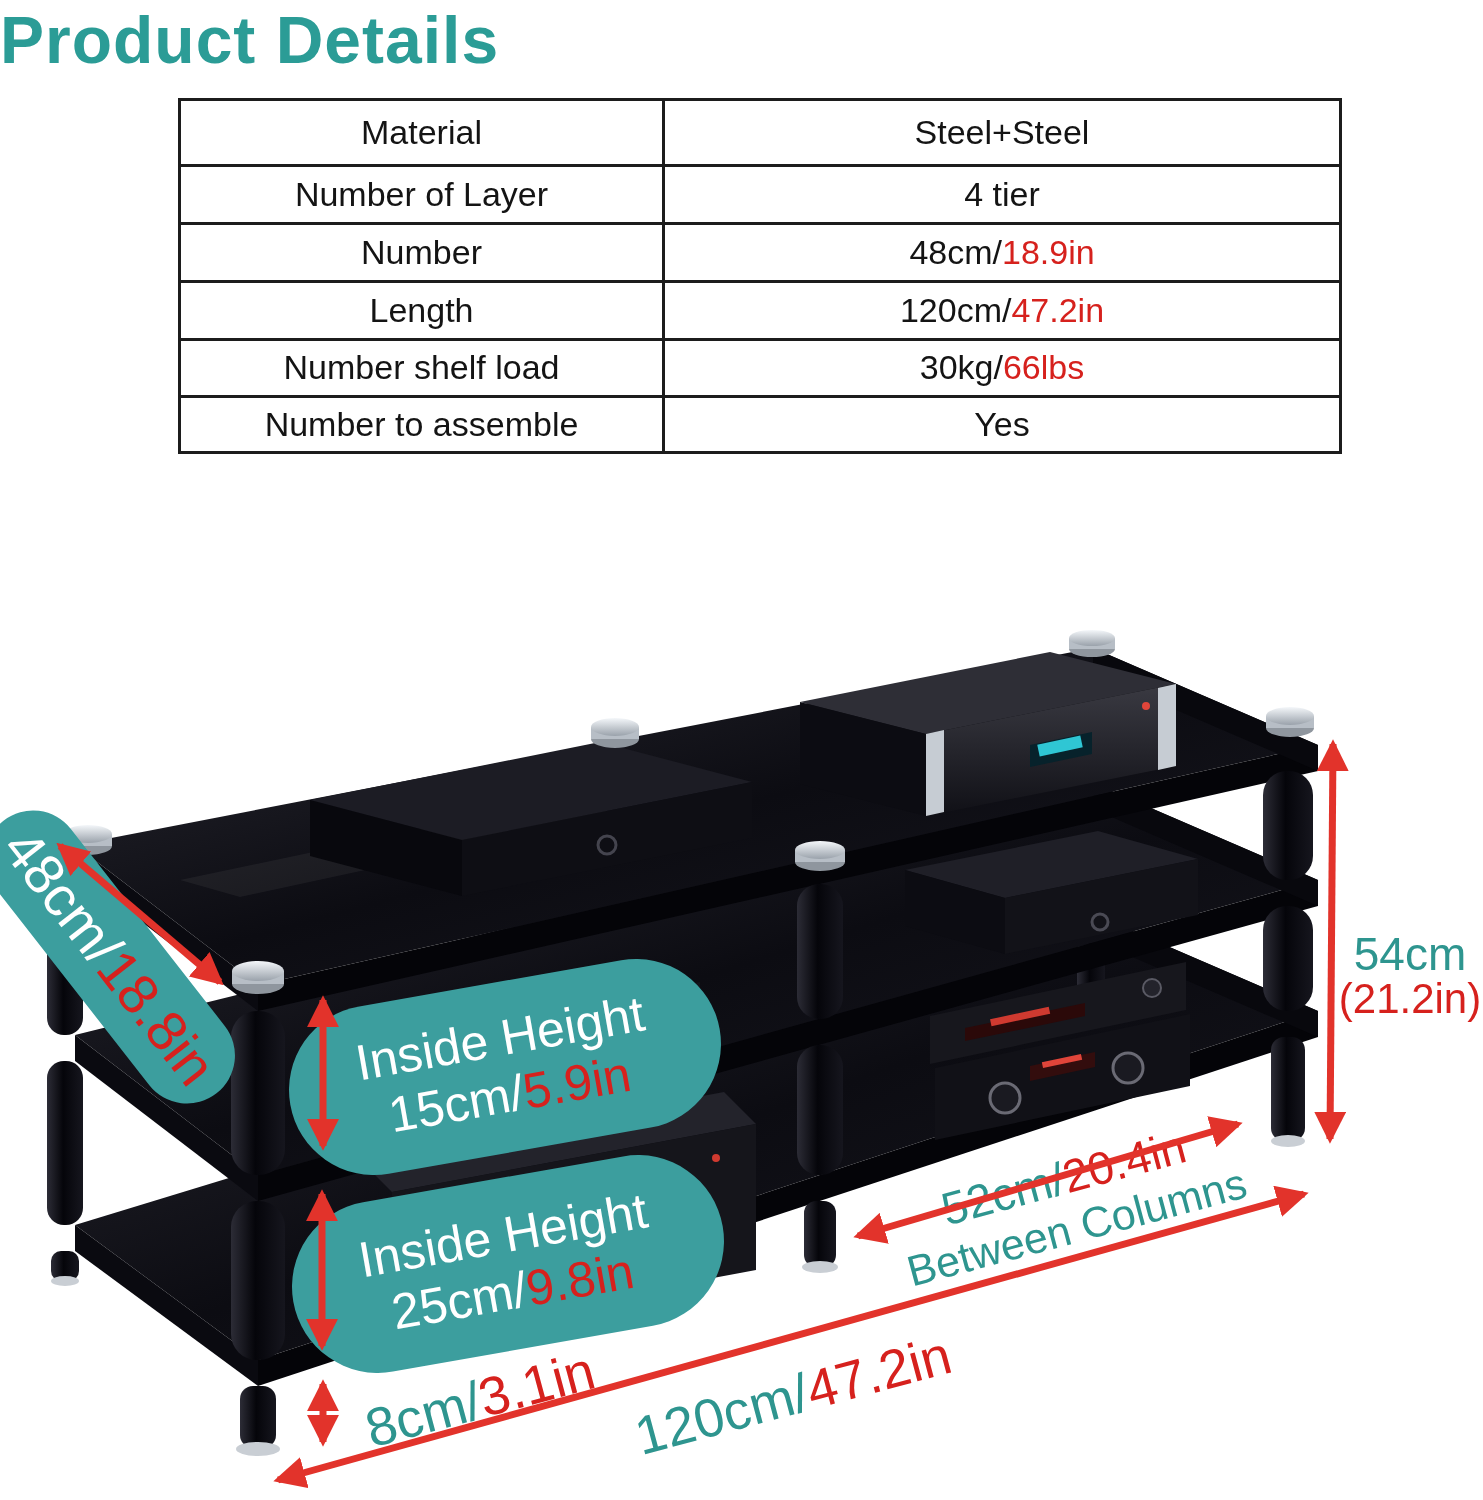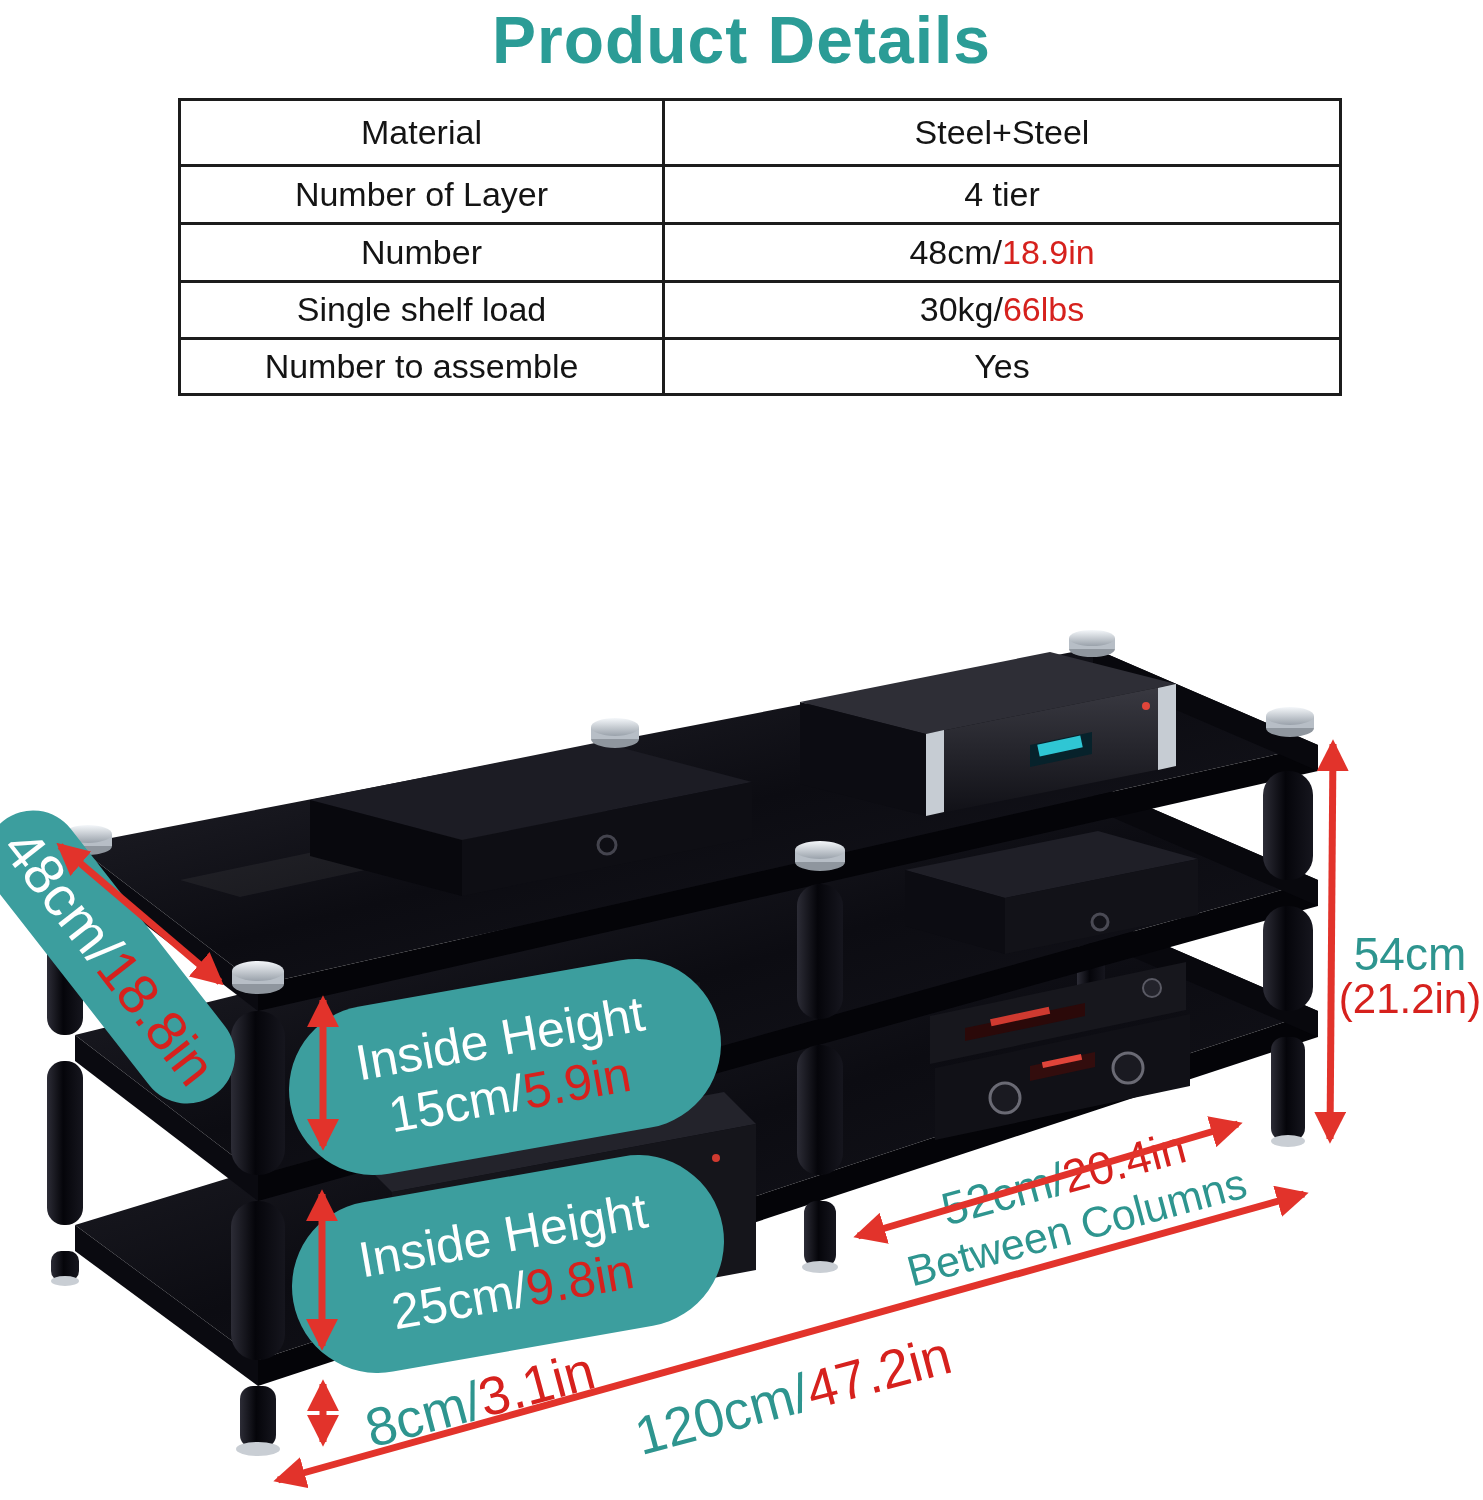--- a/index.html
+++ b/index.html
@@ -1,19 +1,19 @@
 <!DOCTYPE html>
 <html><head>
 <meta charset="utf-8">
 <style>
   html,body{margin:0;padding:0;background:#ffffff;}
   .page{position:relative;width:1483px;height:1500px;background:#fff;overflow:hidden;
         font-family:"Liberation Sans",sans-serif;}
   
-  .title{position:absolute;left:0;top:2px;width:100%;text-align:center;
+  .title{position:absolute;left:0;top:2px;width:100%;text-align:left;
          font-size:66px;font-weight:800;letter-spacing:1px;color:#2B9C96;}
   
   .spec-table{position:absolute;left:178px;top:98px;width:1164px;border-collapse:collapse;
               font-size:34px;color:#141414;}
   .spec-table td{border:3px solid #1c1c1c;text-align:center;vertical-align:middle;
                  padding:0 18px;line-height:1.45;}
   .spec-table td.lbl{width:445px;}
   .r1{height:66px}.r2{height:58px}.r3{height:58px}.r4{height:58px}
   .r5{height:57px}.r6{height:56px}.r7{height:134px}
   .red{color:#D6211D;}
@@ -54,22 +54,26 @@
       <td><span>Steel+Steel</span><span class="red"></span></td>
     </tr>
     <tr class="r2">
       <td class="lbl">Number of Layer</td>
       <td><span>4 tier</span><span class="red"></span></td>
     </tr>
     <tr class="r3">
       <td class="lbl">Number</td>
       <td><span>48cm/</span><span class="red">18.9in</span></td>
     </tr>
+    <tr class="r4">
+      <td class="lbl">Length</td>
+      <td><span>120cm/</span><span class="red">47.2in</span></td>
+    </tr>
     <tr class="r5">
-      <td class="lbl">Single shelf load</td>
+      <td class="lbl">Number shelf load</td>
       <td><span>30kg/</span><span class="red">66lbs</span></td>
     </tr>
     <tr class="r6">
       <td class="lbl">Number to assemble</td>
       <td><span>Yes</span><span class="red"></span></td>
     </tr>
   </tbody>
     </table>
 
   <svg class="stand-svg" viewBox="0 600 1483 900">

